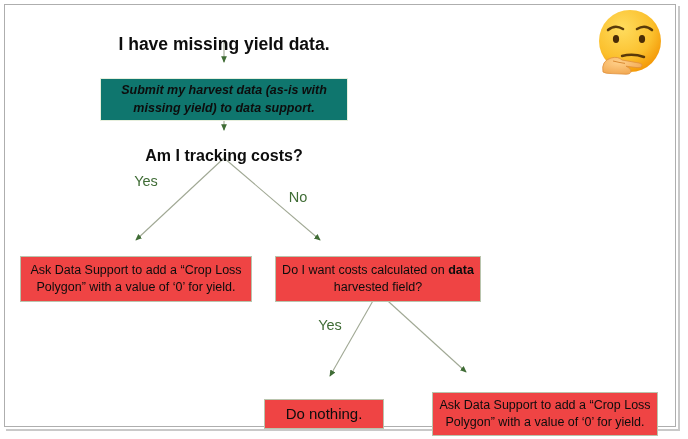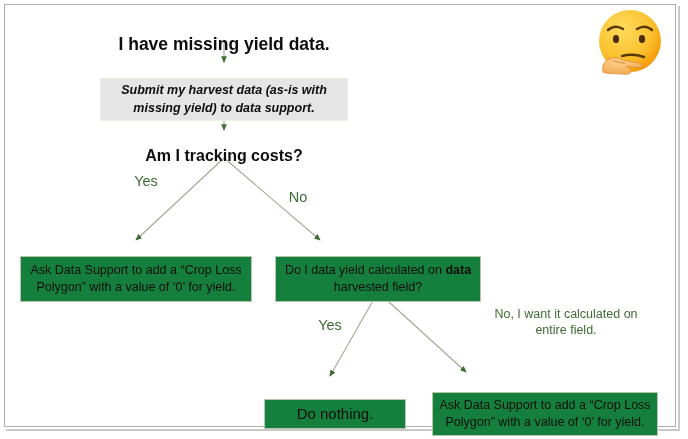--- a/index.html
+++ b/index.html
@@ -58,32 +58,32 @@
     font-weight: bold;
     color: #0d0d0d;
     text-align: center;
     line-height: 1.2;
   }
   .h-main { font-size: 17.5px; }
   .h-sub  { font-size: 16px; }
 
   .boxed {
     border: 1px solid #b9c4ad;
-    background: #15803d;
+    background: #ef4444;
     text-align: center;
     color: #0d0d0d;
     font-size: 12.5px;
     line-height: 1.38;
     display: flex;
     align-items: center;
     justify-content: center;
     padding: 3px 6px;
   }
   .boxed.green {
-    background: #e5e5e5;
+    background: #0f766e;
     border-color: #e7efdd;
     font-style: italic;
     font-weight: 600;
     font-size: 12.5px;
   }
   .boxed.plain-lg { font-size: 15px; }
 
   .branch-label {
     position: absolute;
     color: #3f6c35;
@@ -147,29 +147,28 @@
   <div class="branch-label" style="left:116px; top:172px; width:60px;">Yes</div>
 
   <div class="branch-label" style="left:268px; top:172px; width:60px;margin-top:16px;">No</div>
 
   <div class="node boxed" style="left:20px; top:240px; width:232px; height:46px;">
     <span>Ask Data Support to add a “Crop Loss Polygon” with a value of ‘0’ for yield.</span>
   </div>
 
   <div class="node boxed" style="left:275px; top:240px; width:206px; height:46px;">
     <span>
-      <span>Do I data yield calculated on </span><b>data</b><span> harvested field?</span>
+      <span>Do I want costs calculated on </span><b>data</b><span> harvested field?</span>
     </span>
   </div>
 
   <div class="branch-label" style="left:300px; top:316px; width:60px;">Yes</div>
 
-  <div class="branch-label multi" style="left:481px; top:306px;">No, I want it calculated on entire field.</div>
 
-  <div class="node boxed plain-lg" style="left:264px; top:383px; width:142px; height:30px;">
+  <div class="node boxed plain-lg" style="left:264px; top:383px; width:120px; height:30px;">
     <span>Do nothing.</span>
   </div>
 
   <div class="node boxed" style="left:432px; top:376px; width:226px; height:44px;">
     <span>Ask Data Support to add a “Crop Loss Polygon” with a value of ‘0’ for yield.</span>
   </div>
 
   <div class="emoji" style="left:589px; top:8px;">
     <svg width="82" height="68" viewBox="0 0 82 68">
       <defs>

